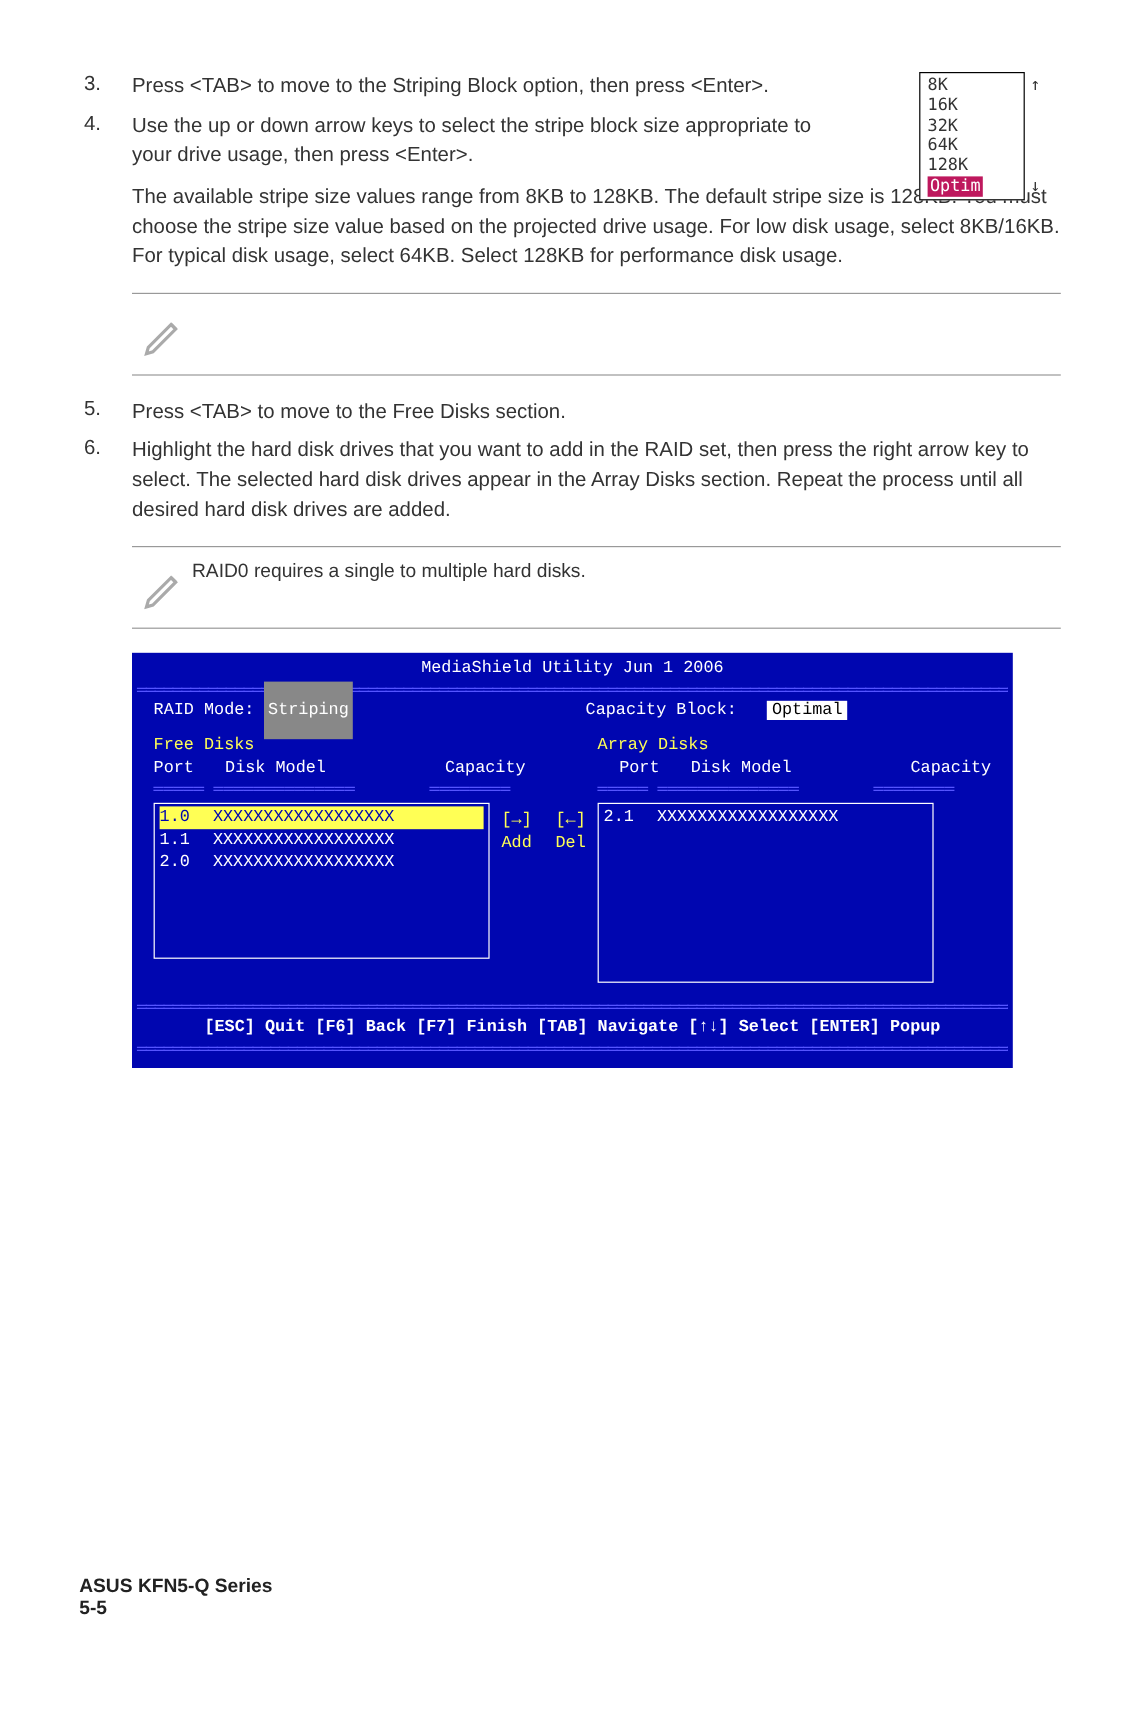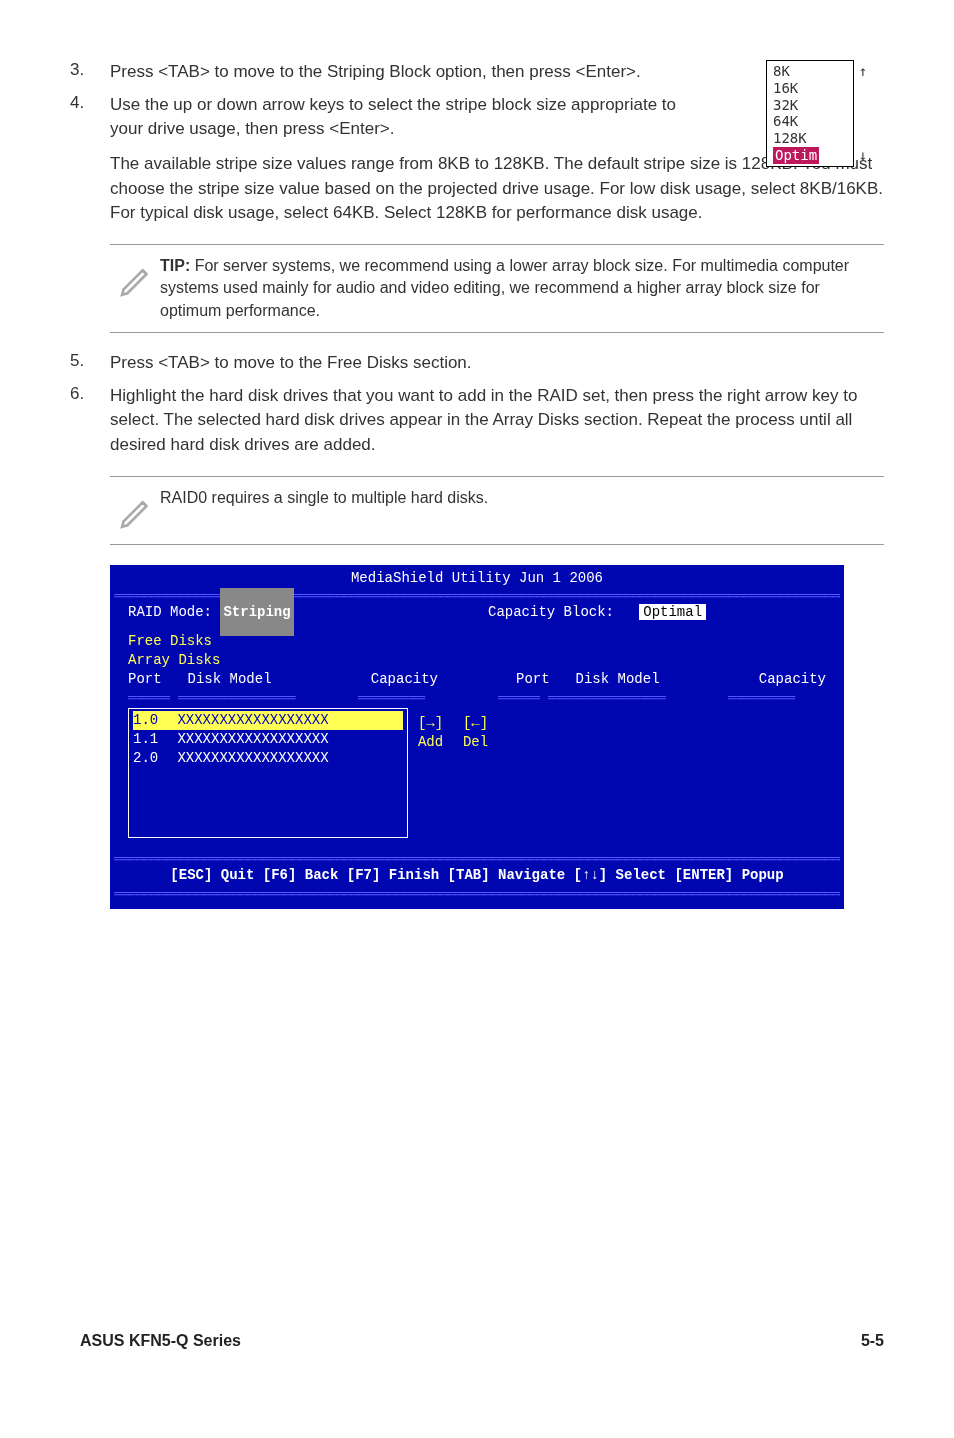--- a/index.html
+++ b/index.html
@@ -106,21 +106,21 @@
     color: #ffff55;
   }
   .hrule {
     color: #55f;
     letter-spacing: -1px;
     white-space: nowrap;
     overflow: hidden;
     height: 16px;
   }
   .bios-row { padding: 0 14px; }
-  .sel-bg { background: #888; color: #fff; padding: 16px 3px; font-weight: bold; }
+  .sel-bg { background: #888; color: #fff; padding: 16px 3px; }
   .btn-bg { background: #ffffff; color: #000; padding: 0 4px; }
   .yellow-t { color: #ffff55; }
   .table-box {
     display: flex;
     padding: 0 14px;
   }
   .tb-left {
     border: 1px solid #fff;
     width: 280px;
     height: 130px;
@@ -135,27 +135,28 @@
     box-sizing: border-box;
     margin-left: 90px;
   }
   .hl-row {
     background: #ffff55;
     color: #0006b0;
   }
   .footer-bar {
     position: absolute;
     bottom: 30px;
-    left: 80px;
+    left: 66px;
     right: 70px;
     display: flex;
-    justify-content: space-between;
+    justify-content: flex-start;
     font-weight: bold;
     font-size: 16px;
     color: #222;
+    flex-direction: column;
   }
   .step3-wrap { padding-right: 200px; }
   .icon-svg {
     width: 38px;
     height: 38px;
     stroke: #aaa;
     fill: none;
     stroke-width: 3.5;
   }
 </style>
@@ -189,23 +190,20 @@
 
   <div class="indent">The available stripe size values range from 8KB to 128KB. The default stripe size is 128KB. You must choose the stripe size value based on the projected drive usage. For low disk usage, select 8KB/16KB. For typical disk usage, select 64KB. Select 128KB for performance disk usage.</div>
 
   <div class="note-block">
     <div class="note-icon">
       <svg class="icon-svg" viewBox="0 0 50 50">
         <path d="M10 40 L35 15 L40 20 L15 45 L8 47 Z"></path>
         <path d="M35 15 L40 20"></path>
       </svg>
     </div>
-    <div class="note-text">
-      <span class="tip-label">TIP:</span><span> For server systems, we recommend using a lower array block size. For multimedia computer systems used mainly for audio and video editing, we recommend a higher array block size for optimum performance.</span>
-    </div>
   </div>
 
   <div class="list-item">
     <div class="list-num">5.</div>
     <div class="list-body">Press &lt;TAB&gt; to move to the Free Disks section.</div>
   </div>
 
   <div class="list-item">
     <div class="list-num">6.</div>
     <div class="list-body">Highlight the hard disk drives that you want to add in the RAID set, then press the right arrow key to select. The selected hard disk drives appear in the Array Disks section. Repeat the process until all desired hard disk drives are added.</div>
@@ -232,21 +230,21 @@
           <span class="sel-bg">Striping</span>
         </div>
         <div>
           <span>Capacity Block:</span>&nbsp;&nbsp;
           <span class="btn-bg">Optimal</span>
         </div>
       </div>
 
       <div style="height:10px;"></div>
 
-      <div class="bios-row" style="display:flex;flex-direction:column;">
+      <div class="bios-row" style="display:flex;">
         <div style="width:370px;" class="yellow-t">Free Disks</div>
         <div class="yellow-t">Array Disks</div>
       </div>
 
       <div class="bios-row" style="display:flex;gap:12px;">
         <div style="width:50px;">Port</div>
         <div style="width:180px;">Disk Model</div>
         <div style="width:140px;">Capacity</div>
         <div style="width:50px;">Port</div>
         <div style="width:180px;">Disk Model</div>
@@ -275,20 +273,26 @@
             <span style="display:inline-block;width:36px;">2.0</span>
             <span>XXXXXXXXXXXXXXXXXX</span>
           </div>
         </div>
 
         <div style="width:90px; display:flex; flex-direction:row; justify-content:space-between; padding:6px 0;">
           <div class="yellow-t" style="text-align:center;">[→] Add</div>
           <div class="yellow-t" style="text-align:center;">[←] Del</div>
         </div>
 
+        <div class="tb-right" style="margin-left:0;">
+          <div>
+            <span style="display:inline-block;width:36px;">2.1</span>
+            <span>XXXXXXXXXXXXXXXXXX</span>
+          </div>
+        </div>
       </div>
 
       <div style="height:12px;"></div>
       <div class="hrule">════════════════════════════════════════════════════════════════════════════════════════════════════</div>
       <div class="bios-row" style="text-align:center;font-weight:bold;">[ESC] Quit [F6] Back [F7] Finish [TAB] Navigate [↑↓] Select [ENTER] Popup</div>
       <div class="hrule">════════════════════════════════════════════════════════════════════════════════════════════════════</div>
     </div>
   </div>
 
   <div class="footer-bar">

